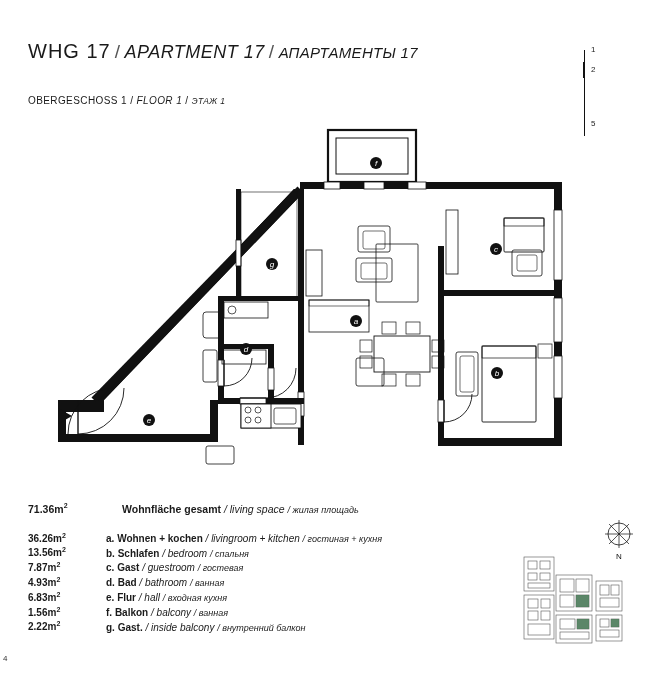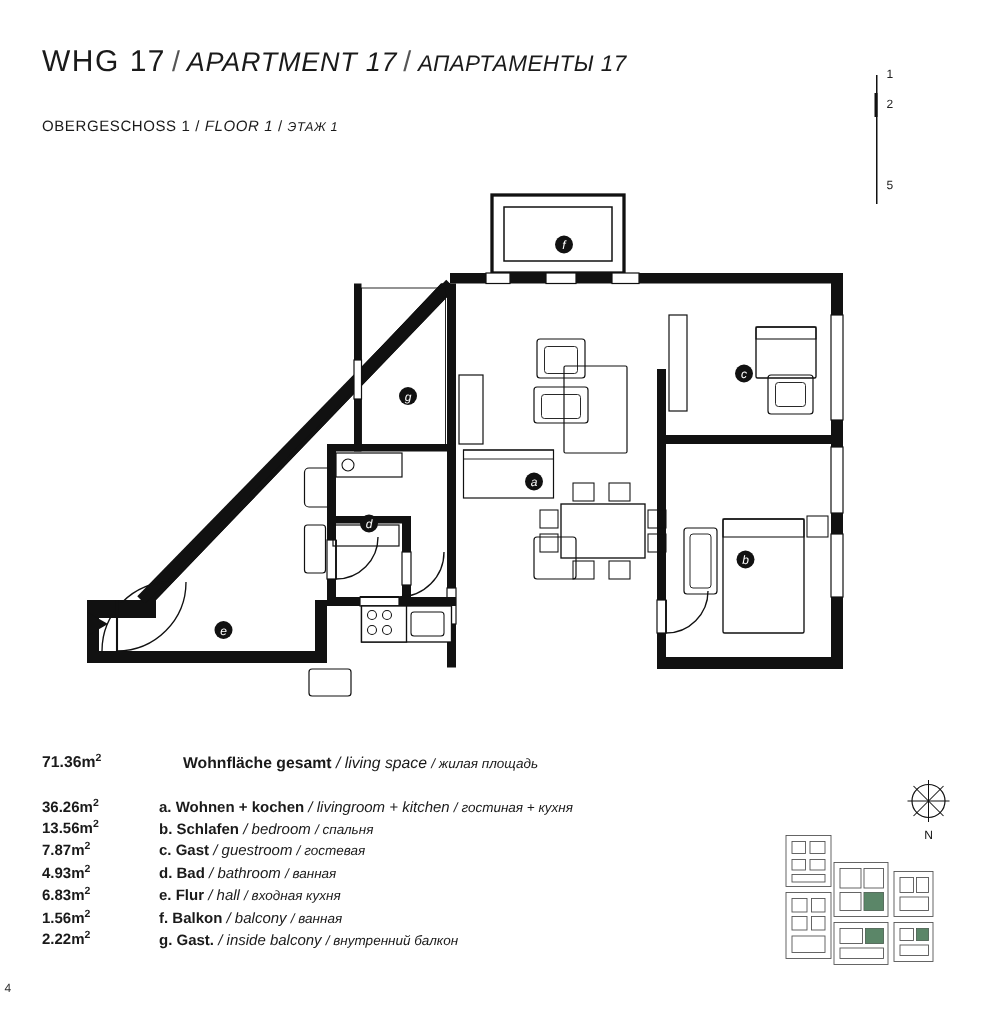--- a/index.html
+++ b/index.html
@@ -17,21 +17,21 @@
   }
   .page {
     position: absolute;
     inset: 0;
   }
 
   
   .title {
     position: absolute;
     left: 28px;
-    top: 30px;
+    top: 40px;
     font-size: 19px;
     letter-spacing: 0.5px;
     white-space: nowrap;
   }
   .title .t-main {
     font-weight: 400;
     font-size: 20px;
     letter-spacing: 1px;
   }
   .title .t-sep {
@@ -45,21 +45,21 @@
     letter-spacing: 0.5px;
   }
   .title .t-ru {
     font-style: italic;
     font-size: 15px;
     letter-spacing: 0.3px;
   }
   .subtitle {
     position: absolute;
     left: 28px;
-    top: 79px;
+    top: 95px;
     font-size: 10px;
     letter-spacing: 0.4px;
     white-space: nowrap;
   }
   .subtitle .s-it { font-style: italic; }
   .subtitle .s-ru { font-style: italic; font-size: 8.5px; }
 
   
   .floor-sel {
     position: absolute;

